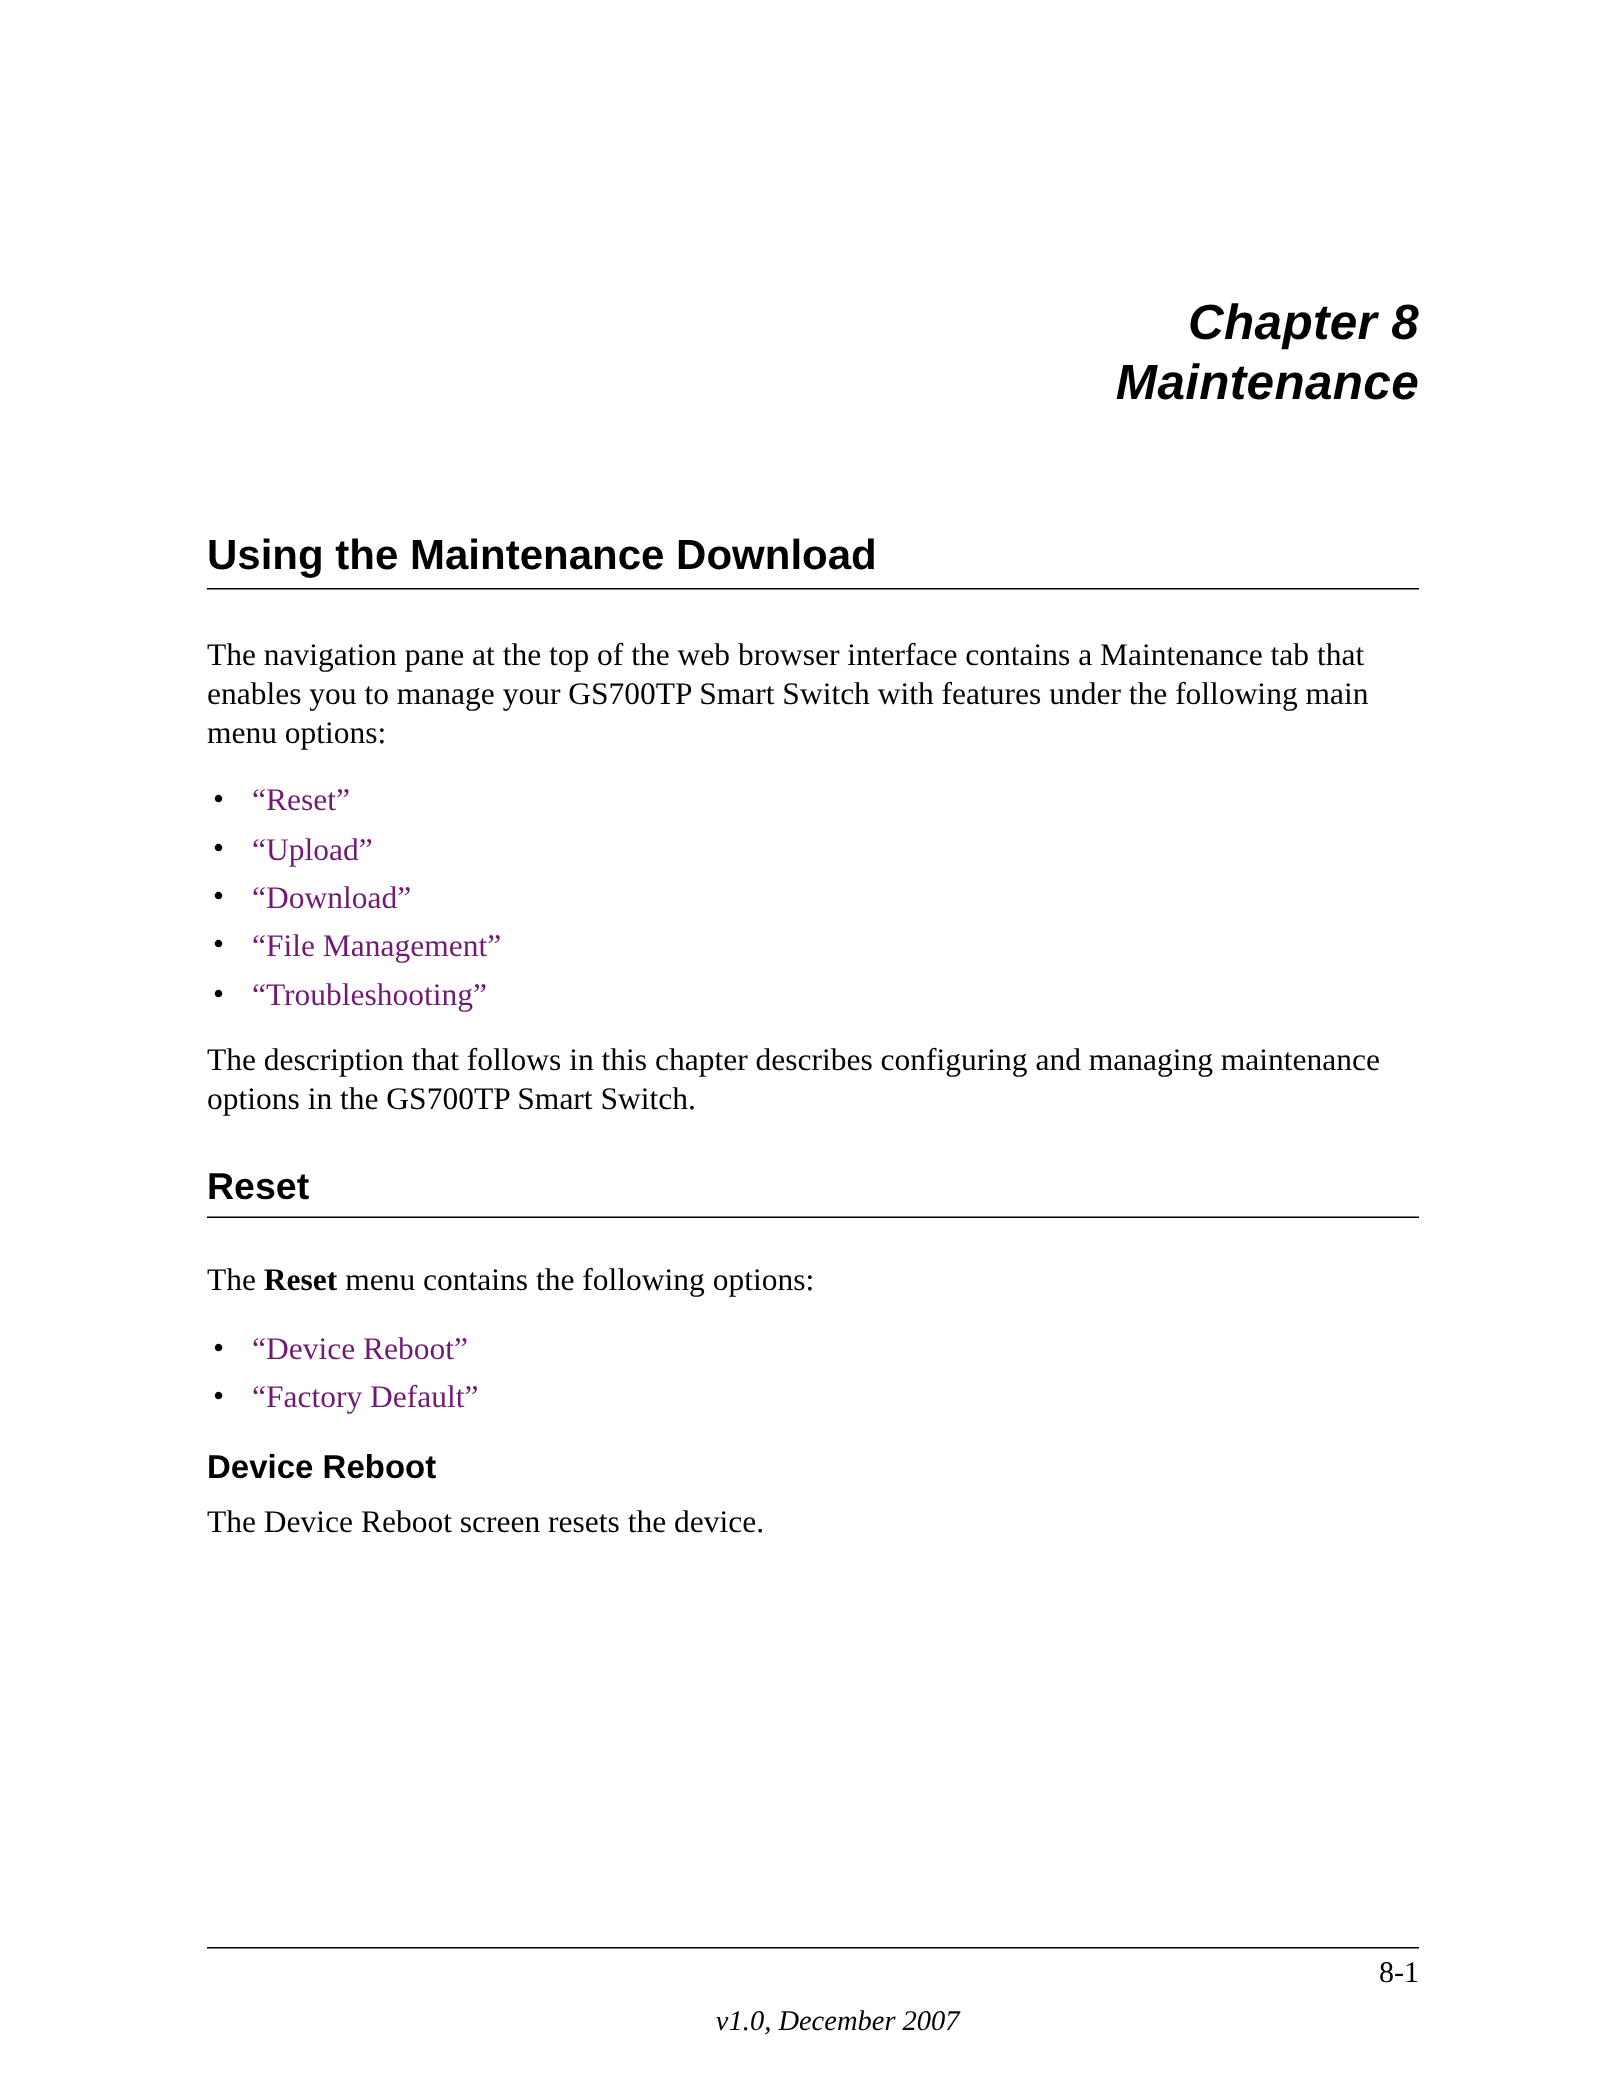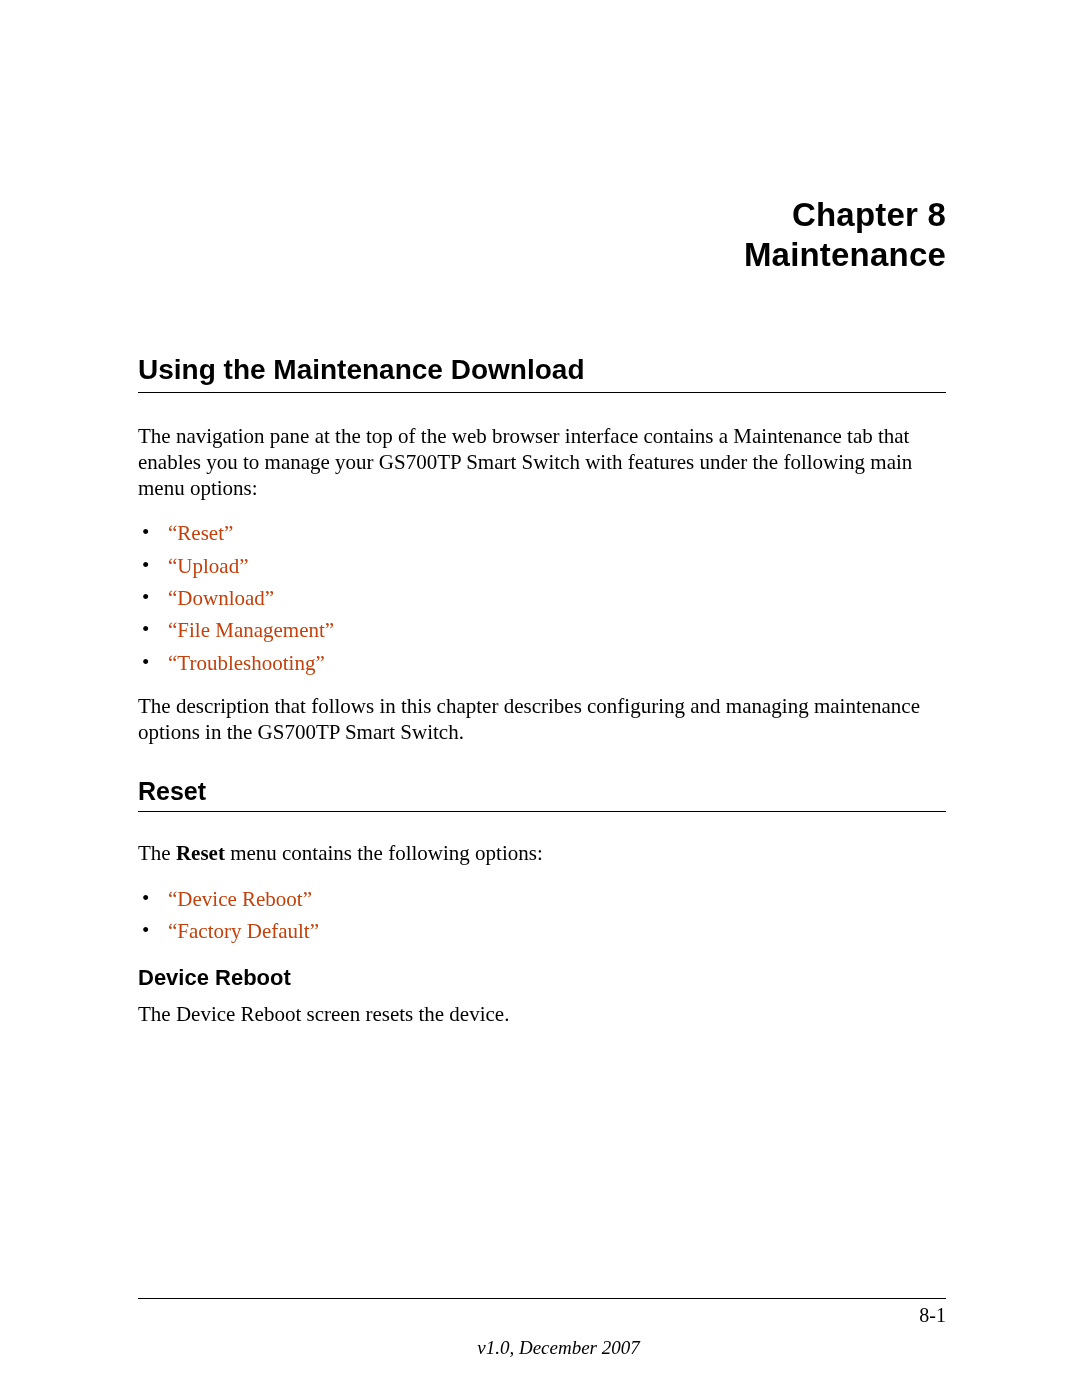--- a/index.html
+++ b/index.html
@@ -18,20 +18,21 @@
     padding: 195px 134px 0 138px;
   }
   .chapter-head {
     text-align: right;
     font-family: Arial, Helvetica, sans-serif;
     font-weight: bold;
     font-size: 33px;
     line-height: 1.22;
     letter-spacing: 0.2px;
     margin-bottom: 78px;
+    font-style: italic;
   }
   .h1 {
     font-family: Arial, Helvetica, sans-serif;
     font-weight: bold;
     font-size: 28px;
     padding-bottom: 6px;
     border-bottom: 1.3px solid #000;
     margin-bottom: 30px;
   }
   .body-text {
@@ -52,21 +53,21 @@
   }
   ul.links li::before {
     content: "•";
     position: absolute;
     left: 4px;
     top: 1px;
     font-size: 21px;
     color: #000;
   }
   .xref {
-    color: #c2410c;
+    color: #701a75;
   }
   .h2 {
     font-family: Arial, Helvetica, sans-serif;
     font-weight: bold;
     font-size: 25px;
     padding-bottom: 5px;
     border-bottom: 1.2px solid #000;
     margin-top: 32px;
     margin-bottom: 28px;
   }

